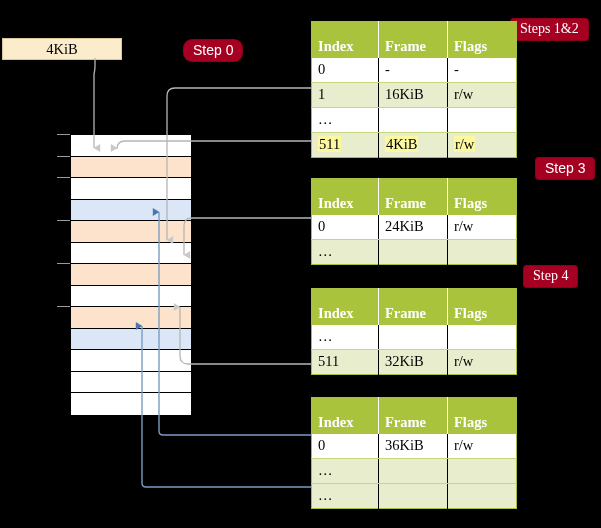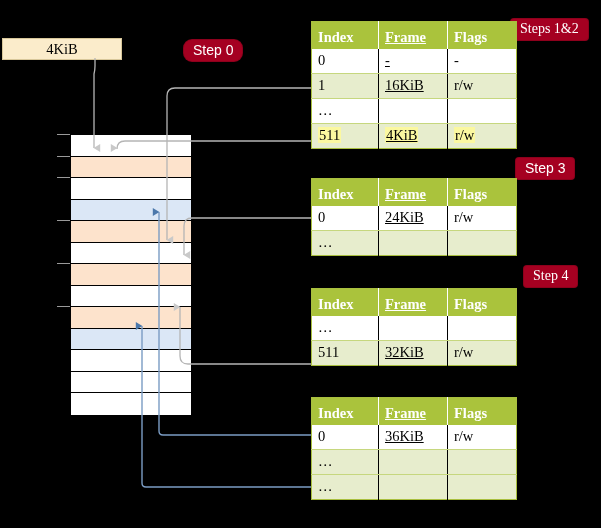--- a/index.html
+++ b/index.html
@@ -32,21 +32,21 @@
     border: 1px solid #a9bf3f;
     table-layout: fixed;
     font-size: 14.5px;
     line-height: 1.0;
   }
   .ptable th {
     background: #aac33c;
     color: #ffffff;
     font-weight: bold;
     text-align: left;
-    padding: 8px 6px 4px 6px;
+    padding: 17px 6px 4px 6px;
     border-right: 1px solid #ffffff;
     font-size: 14.5px;
     white-space: nowrap;
   }
   .ptable th:last-child { border-right: none; }
   .ptable td {
     padding: 3px 6px 4px 6px;
     border-right: 1px solid #000000;
     border-bottom: 1px solid #c6d77e;
     color: #000000;
@@ -54,21 +54,21 @@
     white-space: nowrap;
     height: 17px;
     overflow: hidden;
   }
   .ptable td:last-child { border-right: none; }
   .ptable tr.alt td { background: #e7edcd; }
   .ptable tr:last-child td { border-bottom: none; }
   .ptable .hl { background: #fbf8a0; padding: 0 1px; }
 
   .col-idx   { width: 54px; }
-  .col-frame { width: 56px; text-decoration: underline; }
+  .col-frame { width: 56px; }
   .col-flags { width: 56px; }
 
   
   .badge {
     position: absolute;
     background: #a50021;
     color: #ffffff;
     border-radius: 3px;
     padding: 2px 9px 3px 9px;
     font-size: 14px;
@@ -189,21 +189,21 @@
 
       <path d="M311,435 L163,435 Q159,435 159,431 L159,212" marker-end="url(#ah-blue)"></path>
 
       <path d="M311,487 L146,487 Q142,487 142,483 L142,326" marker-end="url(#ah-blue)"></path>
     </g>
   </svg>
 
   <div id="badges">
       <div class="badge sans" style="left: 184px; top: 40px; border-radius: 8px;">Step 0</div>
       <div class="badge" style="left: 511px; top: 19px;">Steps 1&amp;2</div>
-      <div class="badge sans" style="left: 516px; top: 158px;">Step 3</div>
+      <div class="badge sans" style="left: 536px; top: 158px;">Step 3</div>
       <div class="badge" style="left: 524px; top: 266px;">Step 4</div>
     </div>
 
   <div id="tables">
       <table class="ptable" style="left: 311px; top: 21px;">
         <thead>
           <tr>
             <th class="col-idx">Index</th>
             <th class="col-frame">Frame</th>
             <th class="col-flags">Flags</th>

